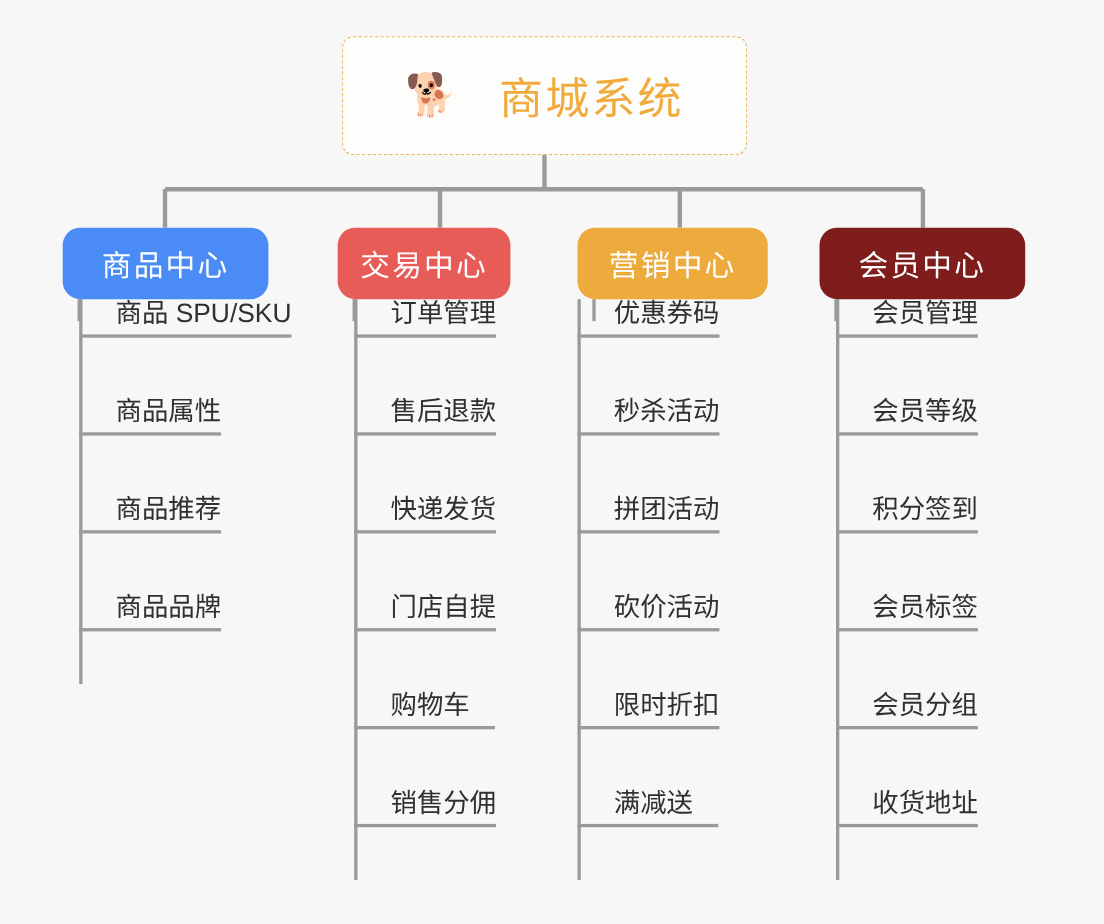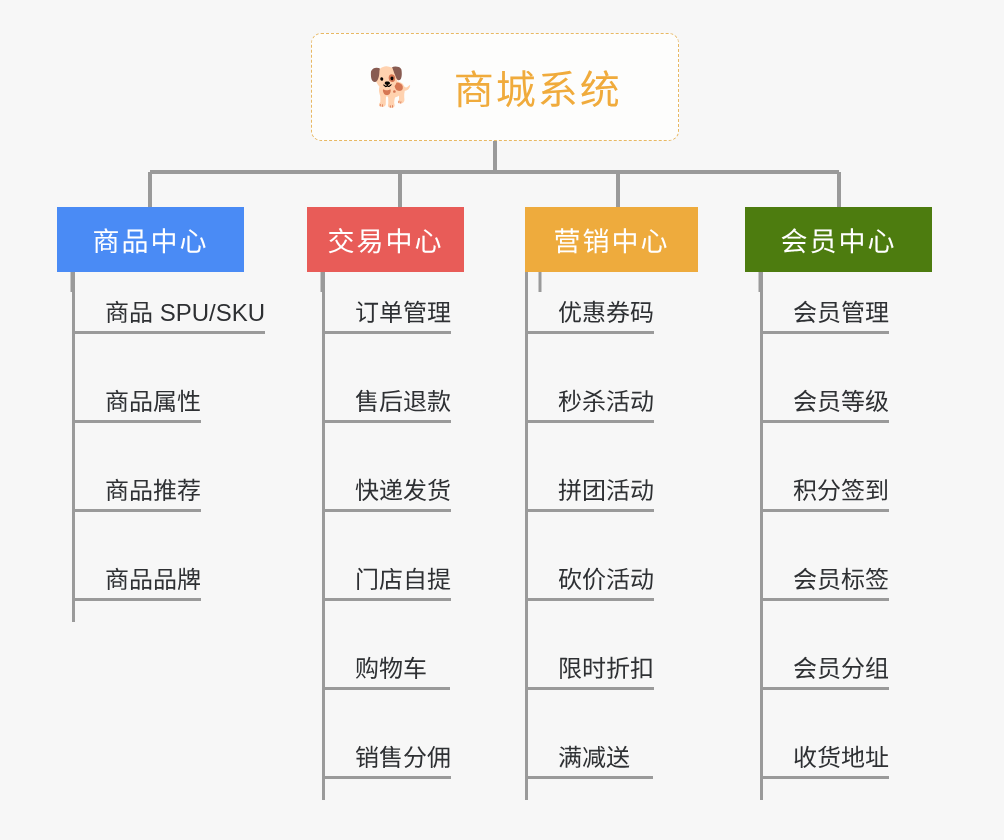--- a/index.html
+++ b/index.html
@@ -64,21 +64,21 @@
   }
 
   
   .branch {
     position: absolute;
     top: 207px;
   }
   .branch-head {
     box-sizing: border-box;
     height: 65px;
-    border-radius: 0;
+    border-radius: 16px;
     display: flex;
     align-items: center;
     justify-content: center;
     color: #ffffff;
     font-size: 27px;
     letter-spacing: 2px;
     white-space: nowrap;
   }
 
   .branch-leaves {
@@ -95,21 +95,21 @@
     bottom: 6px;
     width: 3px;
     background: #9a9a9a;
   }
 
   .leaf {
     position: relative;
     height: 89px;
     box-sizing: border-box;
     display: flex;
-    align-items: center;
+    align-items: flex-start;
     padding-left: 33px;
   }
   .leaf-label {
     font-size: 24px;
     color: #2e3033;
     white-space: nowrap;
     line-height: 1.15;
     padding-bottom: 4px;
     border-bottom: 3px solid #9a9a9a;
     box-sizing: border-box;
@@ -228,21 +228,21 @@
       <div class="leaf">
         <span class="leaf-label">限时折扣</span>
       </div>
       <div class="leaf">
         <span class="leaf-label">满减送</span>
       </div>
     </div>
   </div>
 
   <div class="branch" id="branch-3">
-    <div class="branch-head" style="background: #4d7c0f; text-align: center;">
+    <div class="branch-head" style="background: #7f1d1d; text-align: center;">
       <span>会员中心</span>
     </div>
     <div class="branch-leaves">
       <div class="leaf">
         <span class="leaf-label">会员管理</span>
       </div>
       <div class="leaf">
         <span class="leaf-label">会员等级</span>
       </div>
       <div class="leaf">

